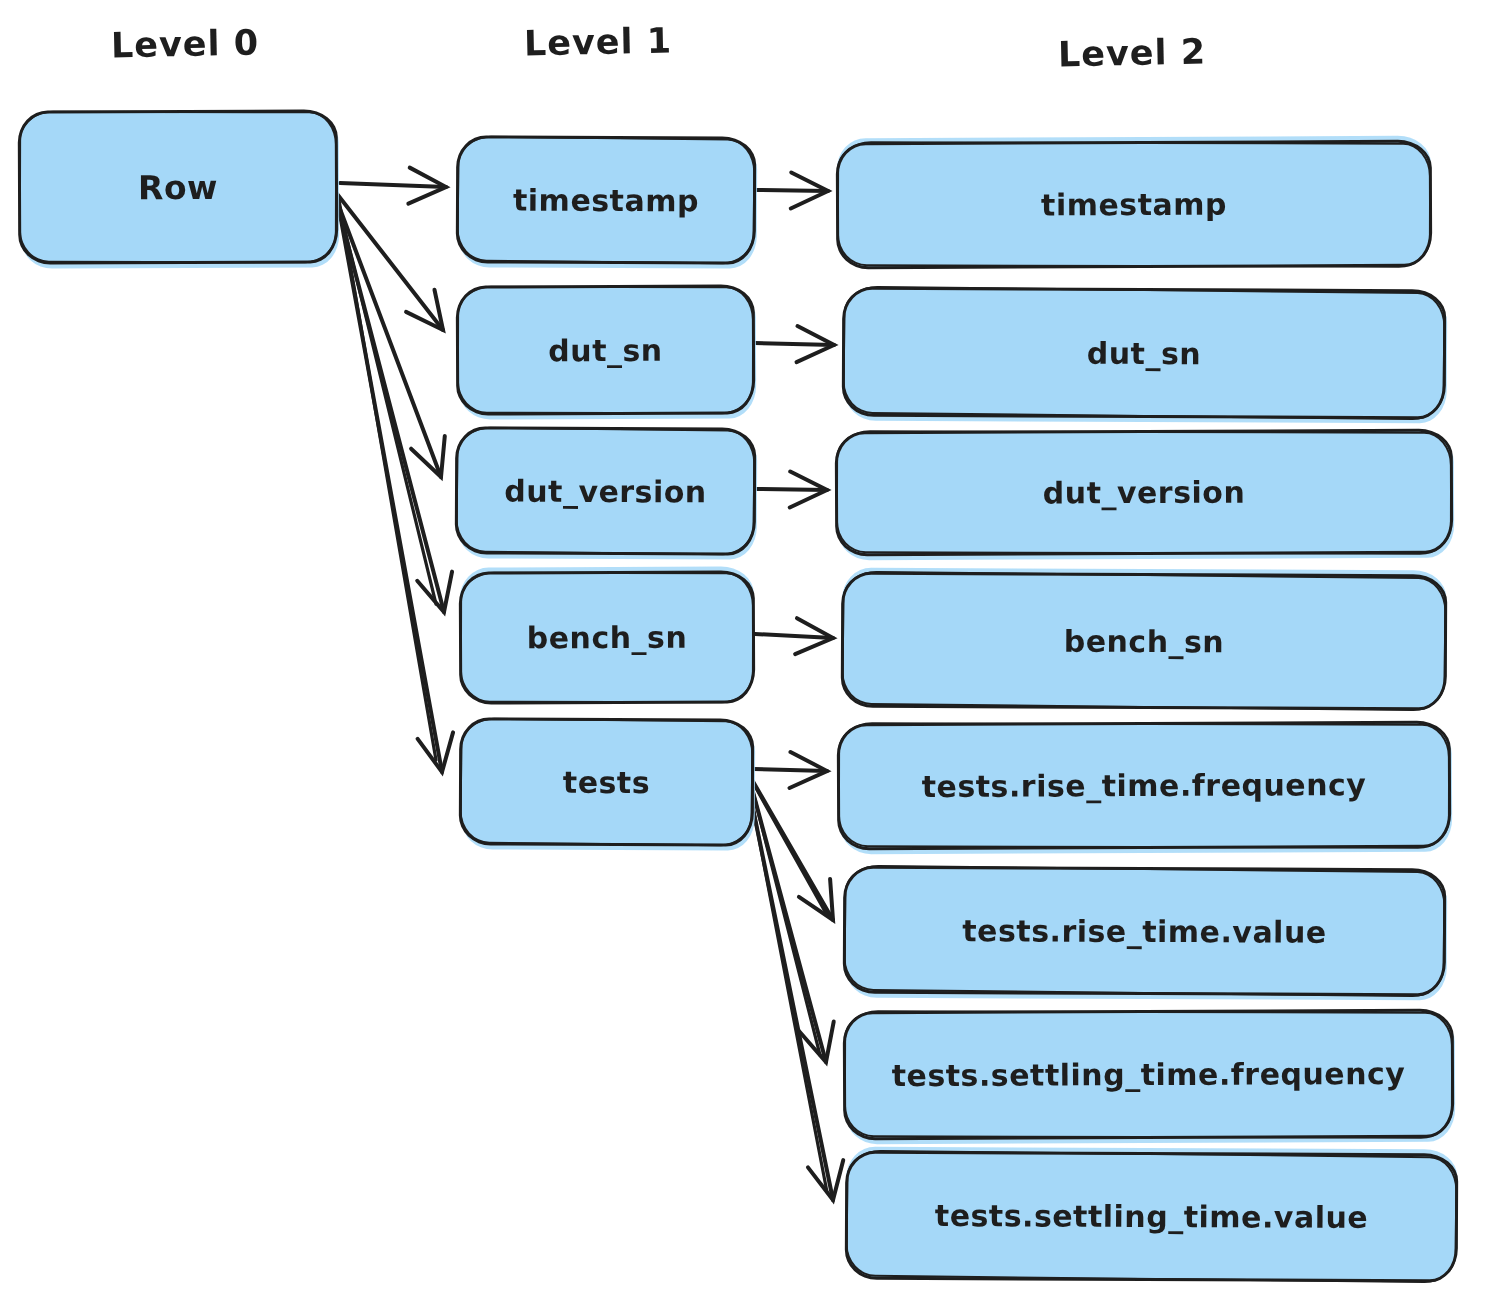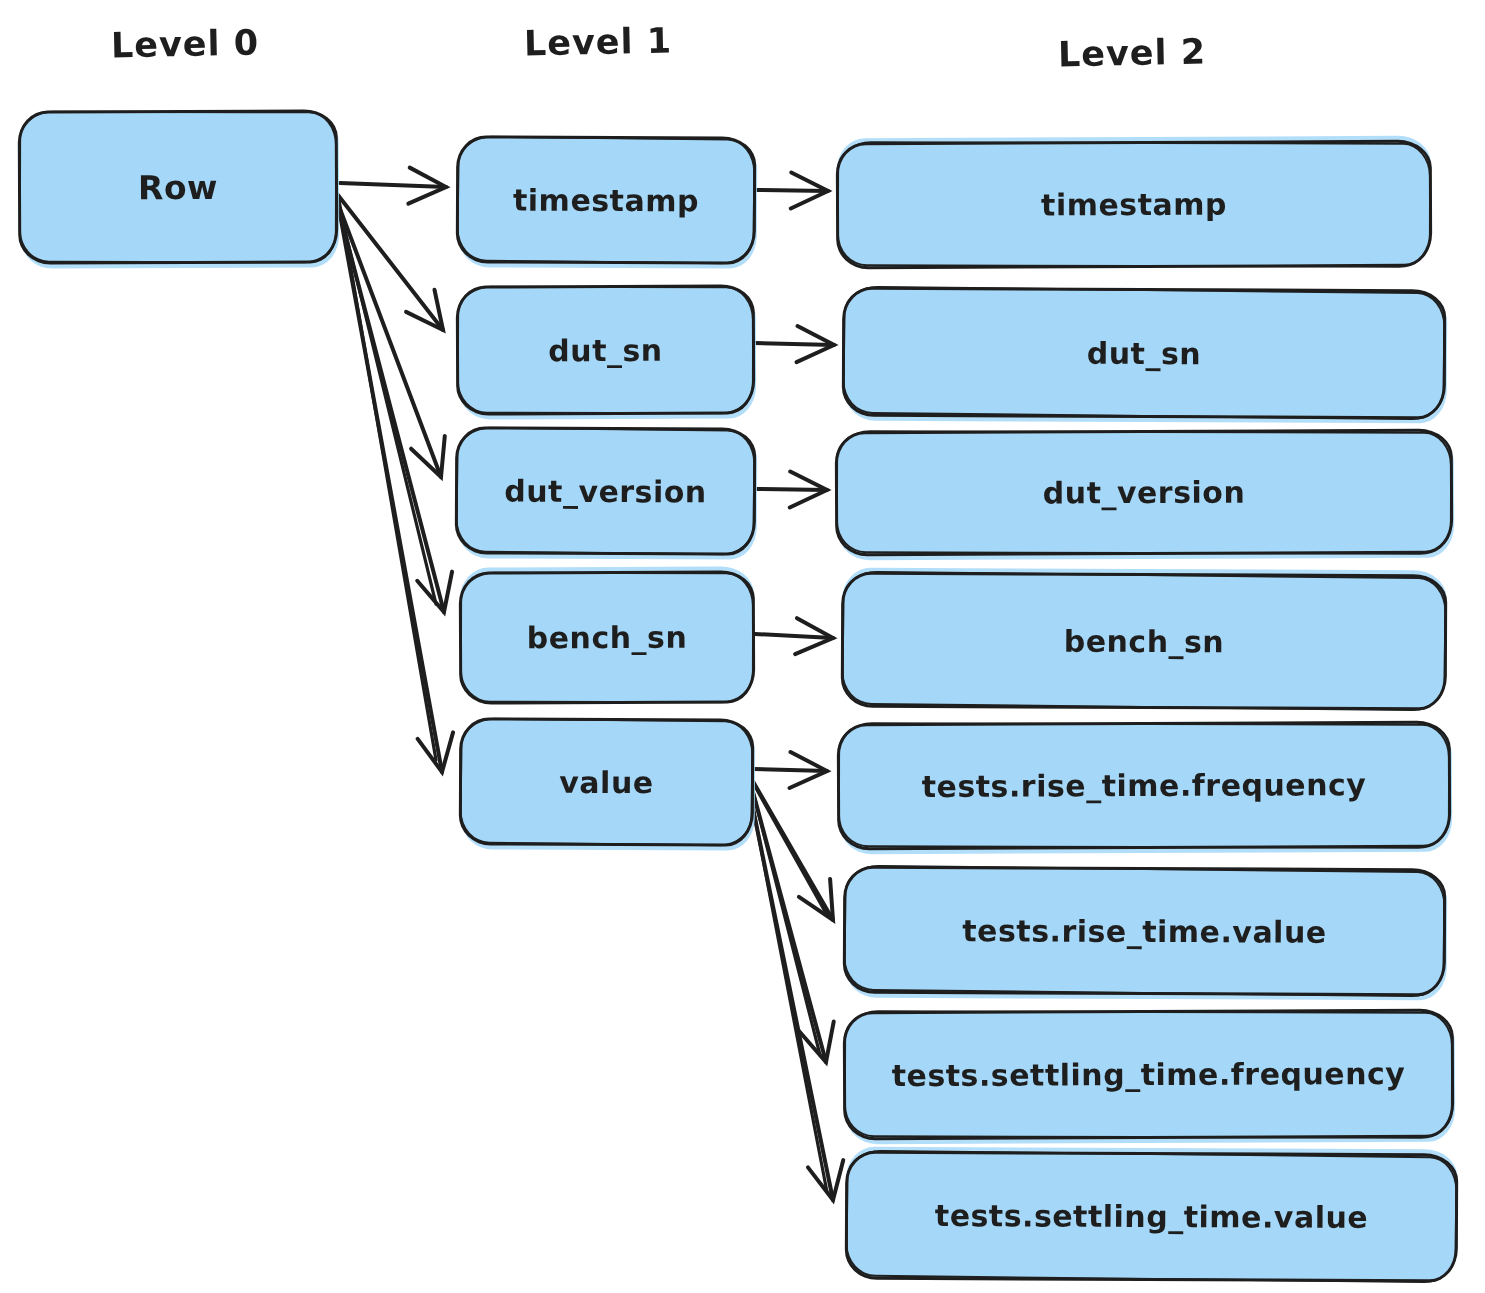--- a/index.html
+++ b/index.html
@@ -104,21 +104,21 @@
   <div class="node t1" style="left:456px;top:285px;width:293px;height:124px">
     <span>dut_sn</span>
   </div>
   <div class="node t2" style="left:455px;top:427px;width:295px;height:122px">
     <span>dut_version</span>
   </div>
   <div class="node t1 halo-t" style="left:459px;top:571px;width:290px;height:127px">
     <span>bench_sn</span>
   </div>
   <div class="node t2" style="left:459px;top:718px;width:289px;height:122px">
-    <span>value</span>
+    <span>tests</span>
   </div>
 
   <div class="node t1 halo-t" style="left:836px;top:141px;width:590px;height:121px">
     <span>timestamp</span>
   </div>
   <div class="node t2" style="left:842px;top:288px;width:598px;height:124px">
     <span>dut_sn</span>
   </div>
   <div class="node t1" style="left:835px;top:430px;width:612px;height:119px">
     <span>dut_version</span>

